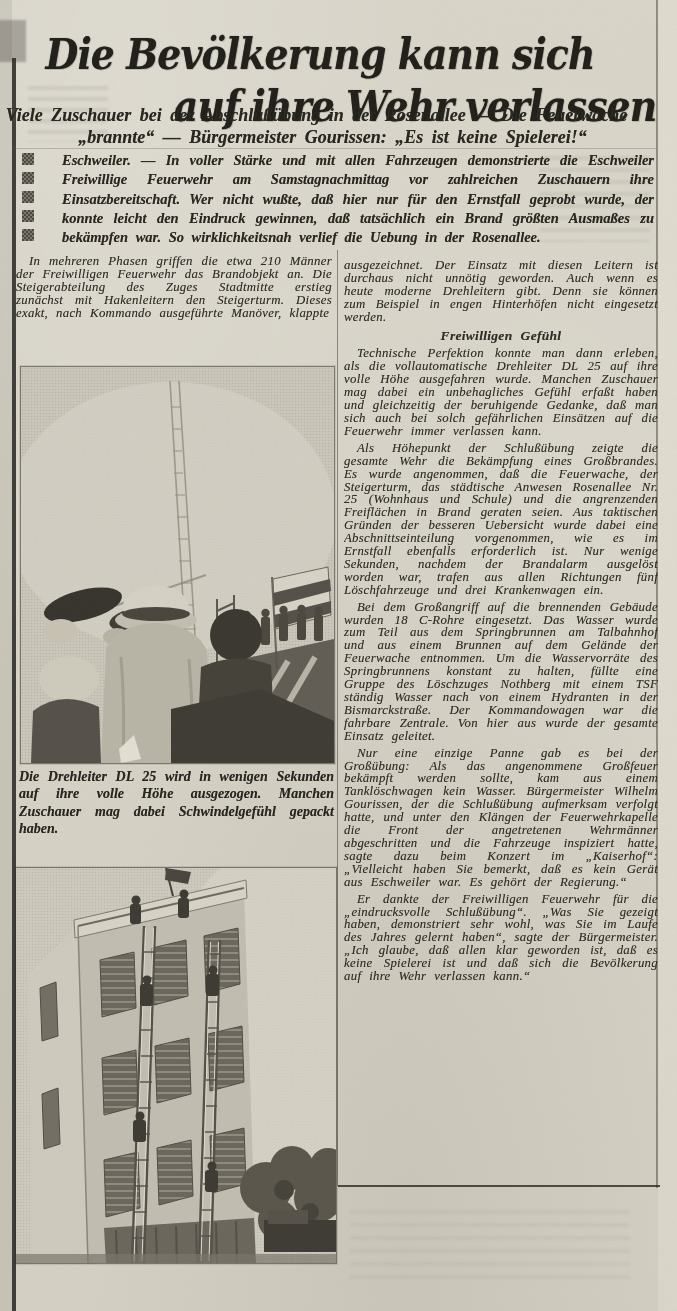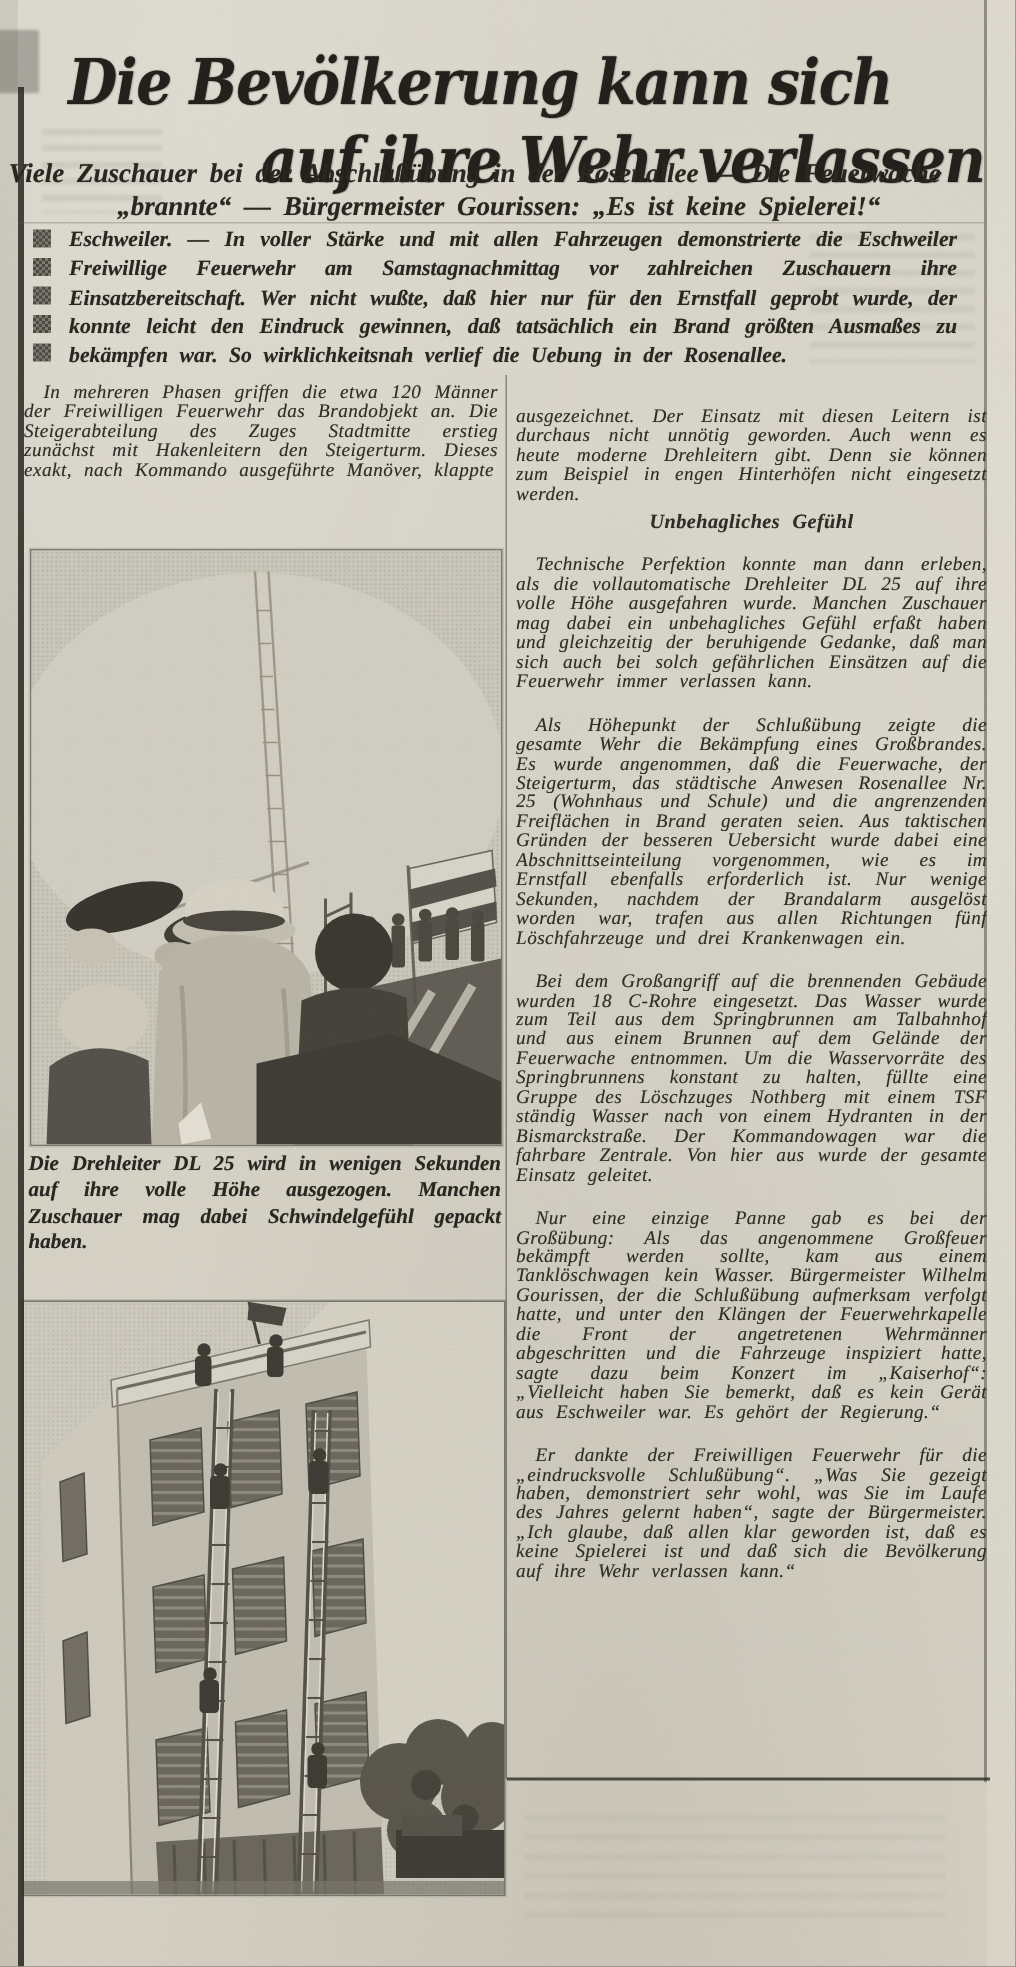--- a/index.html
+++ b/index.html
@@ -39,35 +39,35 @@
     text-shadow:0 0 1px rgba(28,26,22,.65), 1px 1px 0 rgba(28,26,22,.12);}
   .headline span{display:inline-block;transform:scaleX(.9);}
   .hl1{top:4px;left:-18px;}
   .hl2{top:56px;left:77px;}
   .subhead{position:absolute;left:0;width:677px;text-align:center;
     font-weight:bold;font-size:18px;line-height:21px;color:#27251f;word-spacing:4px;
     text-shadow:0 0 .6px rgba(28,26,22,.5);}
   .sh1{top:105px;left:-22px;}
   .sh2{top:127px;left:-6px;}
   
-  .lead{position:absolute;left:46px;top:151px;width:592px;margin:0;
+  .lead{position:absolute;left:62px;top:151px;width:592px;margin:0;
     font-weight:bold;font-size:14.5px;line-height:19.3px;text-align:justify;
     word-spacing:4px;color:#27251f;text-shadow:0 0 .6px rgba(28,26,22,.45);}
   .lead-marker{position:absolute;left:22px;width:12px;height:12px;
     background:repeating-conic-gradient(#3a3832 0% 25%, #716d63 0% 50%);
     background-size:4px 4px;opacity:.9;}
   
   .body-text{font-size:12.8px;line-height:12.9px;text-align:justify;
     letter-spacing:.3px;word-spacing:4.5px;color:#2e2c26;
     text-shadow:0 0 .5px rgba(30,28,24,.4);}
   .body-text p{margin:0;}
   .body-text p.indent{text-indent:13px;}
   .col-left-para{position:absolute;left:16px;top:255px;width:316px;}
   .col-right{position:absolute;left:344px;top:255px;width:314px;height:928px;overflow:hidden;}
-  .col-right p{margin:16px 0 0 0;}
+  .col-right p{margin:4px 0 0 0;}
   .crosshead{margin:6px 0 5px 0 !important;text-align:center;font-weight:bold;
     font-size:13.5px;text-indent:0 !important;}
   
   .photo{position:absolute;border:1px solid rgba(45,43,38,.55);box-shadow:0 0 0 1px rgba(45,43,38,.12);}
   .photo svg{display:block;}
   .photo1{left:20px;top:366px;width:313px;height:396px;}
   .photo2{left:15px;top:867px;width:320px;height:395px;}
   
   .caption{position:absolute;margin:1px;font-weight:bold;font-size:14px;line-height:17.3px;
     text-align:justify;word-spacing:3px;color:#26241f;text-shadow:0 0 .5px rgba(28,26,22,.45);}
@@ -101,21 +101,21 @@
   <div class="subhead sh2">„brannte“ — Bürgermeister Gourissen: „Es ist keine Spielerei!“</div>
 
   <div class="lead-marker" style="top:153px"></div>
   <div class="lead-marker" style="top:172px"></div>
   <div class="lead-marker" style="top:191px"></div>
   <div class="lead-marker" style="top:210px"></div>
   <div class="lead-marker" style="top:229px"></div>
   <p class="lead">Eschweiler. — In voller Stärke und mit allen Fahrzeugen demonstrierte die Eschweiler Freiwillige Feuerwehr am Samstagnachmittag vor zahlreichen Zuschauern ihre Einsatzbereitschaft. Wer nicht wußte, daß hier nur für den Ernstfall geprobt wurde, der konnte leicht den Eindruck gewinnen, daß tatsächlich ein Brand größten Ausmaßes zu bekämpfen war. So wirklichkeitsnah verlief die Uebung in der Rosenallee.</p>
 
   <div class="body-text col-left-para">
-    <p class="indent">In mehreren Phasen griffen die etwa 120 Männer der Freiwilligen Feuerwehr das Brandobjekt an. Die Steigerabteilung des Zuges Stadtmitte erstieg zunächst mit Hakenleitern den Steigerturm. Dieses exakt, nach Kommando ausgeführte Manöver, klappte</p>
+    <p class="indent">In mehreren Phasen griffen die etwa 210 Männer der Freiwilligen Feuerwehr das Brandobjekt an. Die Steigerabteilung des Zuges Stadtmitte erstieg zunächst mit Hakenleitern den Steigerturm. Dieses exakt, nach Kommando ausgeführte Manöver, klappte</p>
   </div>
 
   <figure class="photo photo1" style="margin:0">
     <svg width="313" height="396" viewBox="0 0 313 396">
       <defs>
         <pattern id="ht1" width="3" height="3" patternUnits="userSpaceOnUse">
           <rect width="3" height="3" fill="#ccc8bc"></rect>
             <circle cx="1.5" cy="1.5" r="0.75" fill="#bab6aa"></circle>
         </pattern>
       </defs>
@@ -299,21 +299,21 @@
       <g>
         <rect x="248" y="352" width="72" height="32" fill="#3f3c35"></rect>
         <rect x="252" y="342" width="40" height="14" fill="#56524a"></rect>
       </g>
       <rect x="0" y="386" width="320" height="9" fill="#7a766b" opacity=".7"></rect>
     </svg>
   </figure>
 
   <div class="body-text col-right">
     <p>ausgezeichnet. Der Einsatz mit diesen Leitern ist durchaus nicht unnötig geworden. Auch wenn es heute moderne Drehleitern gibt. Denn sie können zum Beispiel in engen Hinterhöfen nicht eingesetzt werden.</p>
-    <p class="crosshead">Unbehagliches Gefühl</p>
+    <p class="crosshead">Freiwilligen Gefühl</p>
     <p class="indent">Technische Perfektion konnte man dann erleben, als die vollautomatische Drehleiter DL 25 auf ihre volle Höhe ausgefahren wurde. Manchen Zuschauer mag dabei ein unbehagliches Gefühl erfaßt haben und gleichzeitig der beruhigende Gedanke, daß man sich auch bei solch gefährlichen Einsätzen auf die Feuerwehr immer verlassen kann.</p>
     <p class="indent">Als Höhepunkt der Schlußübung zeigte die gesamte Wehr die Bekämpfung eines Großbrandes. Es wurde angenommen, daß die Feuerwache, der Steigerturm, das städtische Anwesen Rosenallee Nr. 25 (Wohnhaus und Schule) und die angrenzenden Freiflächen in Brand geraten seien. Aus taktischen Gründen der besseren Uebersicht wurde dabei eine Abschnittseinteilung vorgenommen, wie es im Ernstfall ebenfalls erforderlich ist. Nur wenige Sekunden, nachdem der Brandalarm ausgelöst worden war, trafen aus allen Richtungen fünf Löschfahrzeuge und drei Krankenwagen ein.</p>
     <p class="indent">Bei dem Großangriff auf die brennenden Gebäude wurden 18 C-Rohre eingesetzt. Das Wasser wurde zum Teil aus dem Springbrunnen am Talbahnhof und aus einem Brunnen auf dem Gelände der Feuerwache entnommen. Um die Wasservorräte des Springbrunnens konstant zu halten, füllte eine Gruppe des Löschzuges Nothberg mit einem TSF ständig Wasser nach von einem Hydranten in der Bismarckstraße. Der Kommandowagen war die fahrbare Zentrale. Von hier aus wurde der gesamte Einsatz geleitet.</p>
     <p class="indent">Nur eine einzige Panne gab es bei der Großübung: Als das angenommene Großfeuer bekämpft werden sollte, kam aus einem Tanklöschwagen kein Wasser. Bürgermeister Wilhelm Gourissen, der die Schlußübung aufmerksam verfolgt hatte, und unter den Klängen der Feuerwehrkapelle die Front der angetretenen Wehrmänner abgeschritten und die Fahrzeuge inspiziert hatte, sagte dazu beim Konzert im „Kaiserhof“: „Vielleicht haben Sie bemerkt, daß es kein Gerät aus Eschweiler war. Es gehört der Regierung.“</p>
     <p class="indent">Er dankte der Freiwilligen Feuerwehr für die „eindrucksvolle Schlußübung“. „Was Sie gezeigt haben, demonstriert sehr wohl, was Sie im Laufe des Jahres gelernt haben“, sagte der Bürgermeister. „Ich glaube, daß allen klar geworden ist, daß es keine Spielerei ist und daß sich die Bevölkerung auf ihre Wehr verlassen kann.“</p>
   </div>
 
   <svg class="grain" width="677" height="1311">
     <filter id="grain">
       <feTurbulence type="fractalNoise" baseFrequency="0.9" numOctaves="2" stitchTiles="stitch"></feTurbulence>

